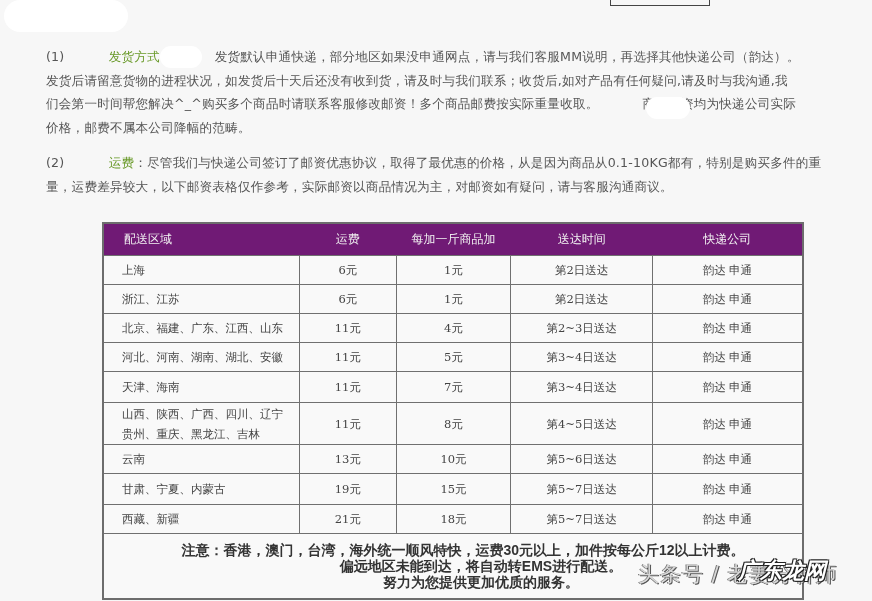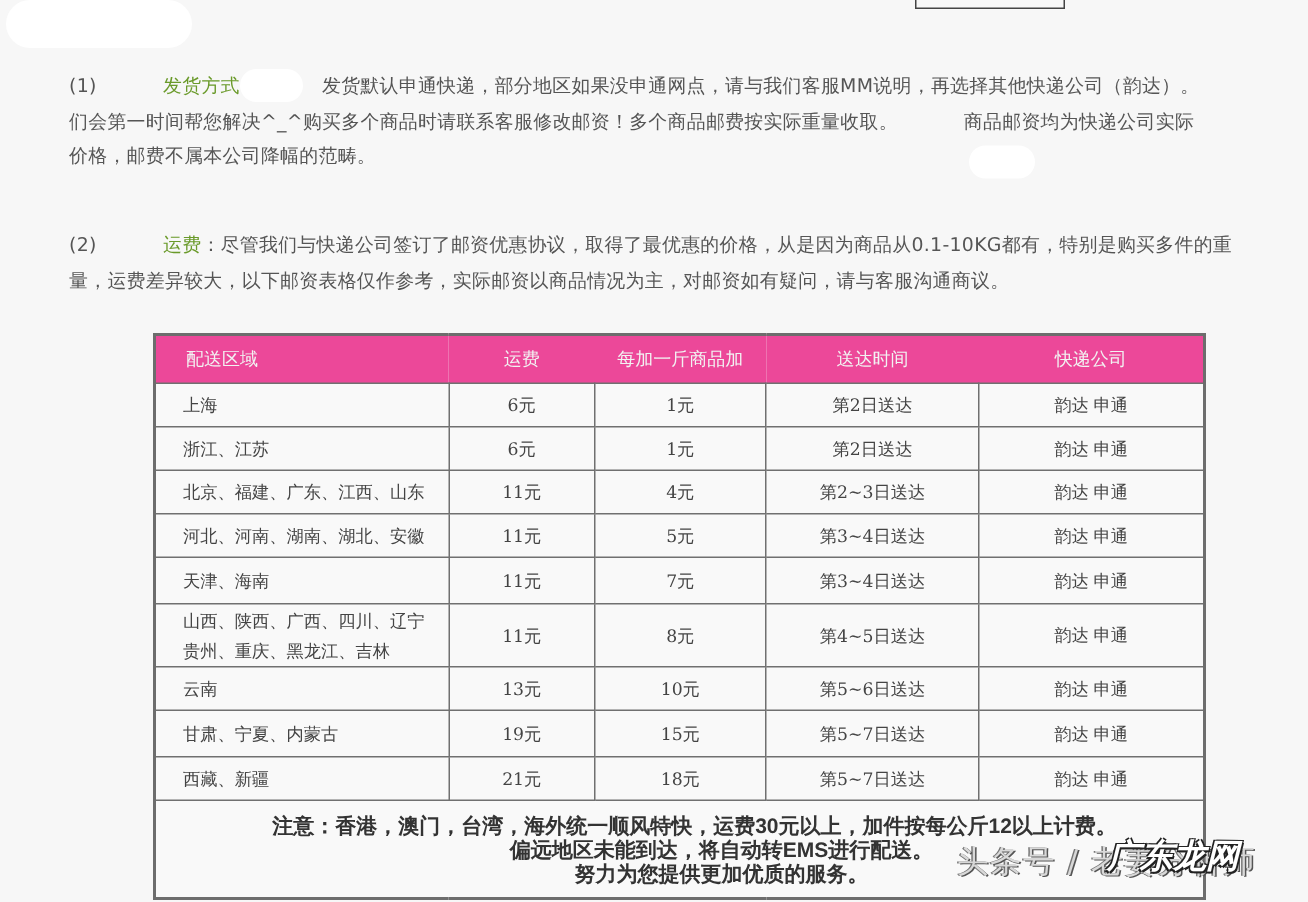--- a/index.html
+++ b/index.html
@@ -19,21 +19,21 @@
   .gap2 { display: inline-block; width: 44px; }
 
   .ship-table {
     position: absolute; left: 102px; top: 222px; width: 702px;
     border-collapse: collapse;
     border: 2px solid #6d6d6d;
     font-family: "DejaVu Serif", serif;
     font-size: 11.5px; color: #444;
   }
   .ship-table th {
-    background: #ec4899; color: #f2f2f2; font-weight: normal;
+    background: #701a75; color: #f2f2f2; font-weight: normal;
     height: 29px; font-family: Liberation Sans, sans-serif; font-size: 12px;
     text-align: center;
   }
   .ship-table th.c1 { text-align: left; padding-left: 20px; }
   .ship-table td {
     border: 1px solid #707070; height: 28px; text-align: center; padding: 0;
     background: #f9f9f9;
   }
   .ship-table td.c1 { text-align: left; padding-left: 18px; font-family: "DejaVu Sans", sans-serif; font-size: 11.5px; margin-left: 25px; }
   .ship-table td.c5 { font-family: Liberation Sans, sans-serif; }
@@ -63,20 +63,21 @@
 <body>
 
 <div class="blob-top"></div>
 <div class="top-box"></div>
 
 <div class="para" style="top:45px;">
   <div>
     <span>(1)</span>
     <span class="green">发货方式：</span><span class="gap"></span><span>发货默认申通快递，部分地区如果没申通网点，请与我们客服MM说明，再选择其他快递公司（韵达）。</span>
   </div>
+  <div>发货后请留意货物的进程状况，如发货后十天后还没有收到货，请及时与我们联系；收货后,如对产品有任何疑问,请及时与我沟通,我</div>
   <div>
     <span>们会第一时间帮您解决^_^购买多个商品时请联系客服修改邮资！多个商品邮费按实际重量收取。</span><span class="gap2"></span><span>商品邮资均为快递公司实际</span>
   </div>
   <div>价格，邮费不属本公司降幅的范畴。</div>
 </div>
 
 <div class="para" style="top:151px;">
   <div>
     <span>(2)</span>
     <span class="green">运费</span><span>：尽管我们与快递公司签订了邮资优惠协议，取得了最优惠的价格，从是因为商品从0.1-10KG都有，特别是购买多件的重</span>

